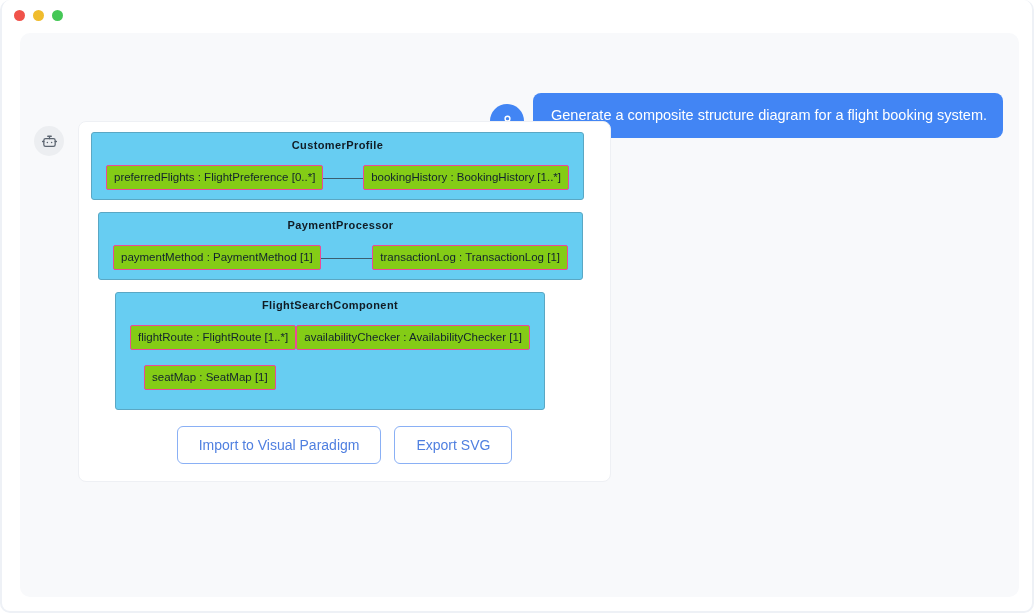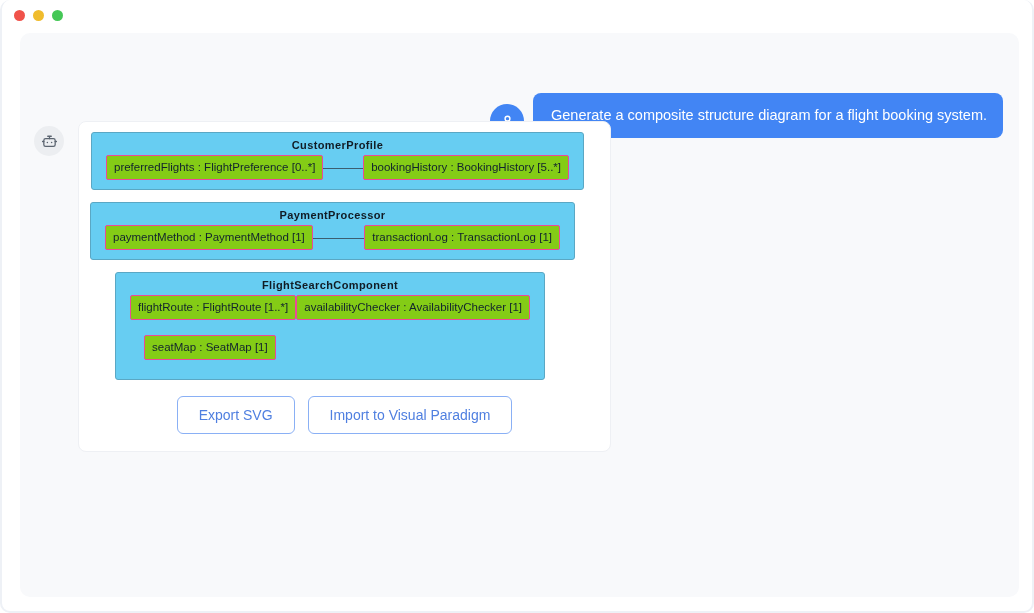--- a/index.html
+++ b/index.html
@@ -96,21 +96,21 @@
     border-radius: 3px;
     margin-bottom: 12px;
   }
   .comp-title {
     text-align: center;
     font-size: 11px;
     font-weight: bold;
     color: #111b24;
     letter-spacing: 0.4px;
     padding-top: 6px;
-    padding-bottom: 4px;
+    padding-bottom: 14px;
   }
   .port-row { position: relative; height: 34px; }
   .port {
     position: absolute;
     background: #84cc16;
     border: 1px solid #ec4899;
     border-radius: 2px;
     font-size: 11.5px;
     color: #12232e;
     padding: 5px 7px;
@@ -124,21 +124,21 @@
     position: absolute;
     height: 1px;
     background: #3b5e70;
     top: 13px;
   }
   .port-extra-row { position: relative; height: 42px; }
   .port.extra { left: 28px; top: 6px; }
 
   
   .c-customer { margin-left: 1px;  width: 493px; }
-  .c-payment  {  width: 485px; }
+  .c-payment  { margin-left: 8px;  width: 485px; }
   .c-booking  { margin-left: -4px; width: 463px; }
   .c-flight   { margin-left: 25px; width: 430px; }
 
   .c-booking .port-row, .c-flight .port-row { height: 34px; }
   .c-booking, .c-flight { padding-bottom: 8px; }
 
   
   .actions {
     display: flex;
     justify-content: center;
@@ -194,21 +194,21 @@
       </div>
 
       <div class="answer-card">
         <div class="diagram">
 
           <div class="comp c-customer">
             <div class="comp-title">CustomerProfile</div>
             <div class="port-row">
               <div class="connector" style="left:215px; width:70px;"></div>
               <div class="port left">preferredFlights : FlightPreference [0..*]</div>
-              <div class="port right">bookingHistory : BookingHistory [5..*]</div>
+              <div class="port right">bookingHistory : BookingHistory [1..*]</div>
             </div>
           </div>
 
           <div class="comp c-payment">
             <div class="comp-title">PaymentProcessor</div>
             <div class="port-row">
               <div class="connector" style="left:207px; width:72px;"></div>
               <div class="port left">paymentMethod : PaymentMethod [1]</div>
               <div class="port right">transactionLog : TransactionLog [1]</div>
             </div>
@@ -223,20 +223,20 @@
               <div class="port right">availabilityChecker : AvailabilityChecker [1]</div>
             </div>
             <div class="port-extra-row">
               <div class="port extra">seatMap : SeatMap [1]</div>
             </div>
           </div>
 
         </div>
 
         <div class="actions">
+          <button class="btn">Import to Visual Paradigm</button>
           <button class="btn">Export SVG</button>
-          <button class="btn">Import to Visual Paradigm</button>
         </div>
       </div>
     </div>
 
   </div>
 </div>
 
 </body></html>

